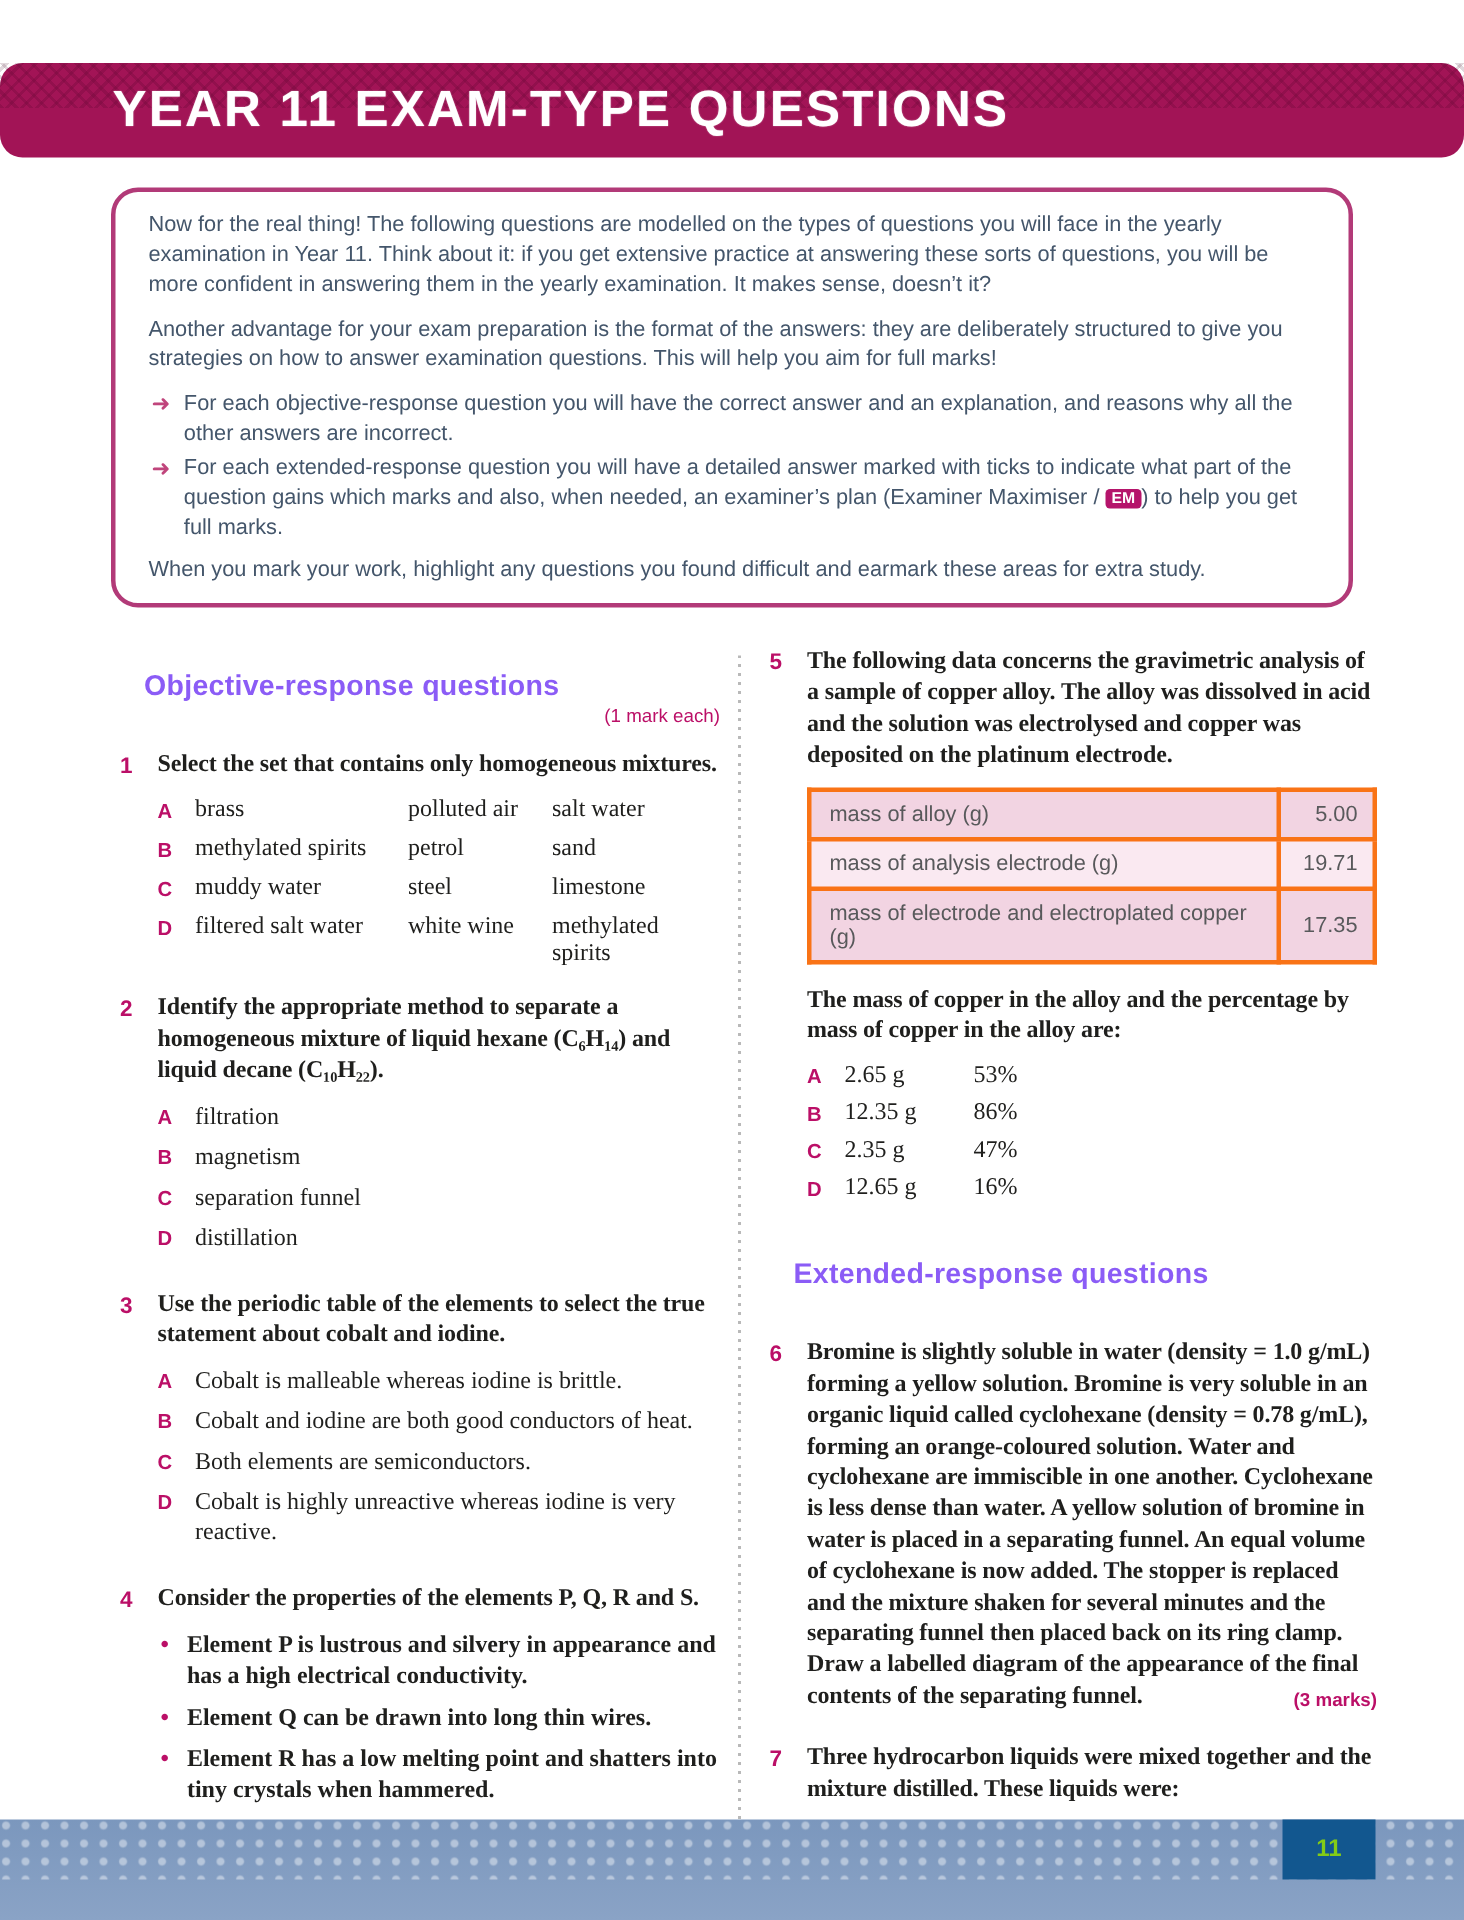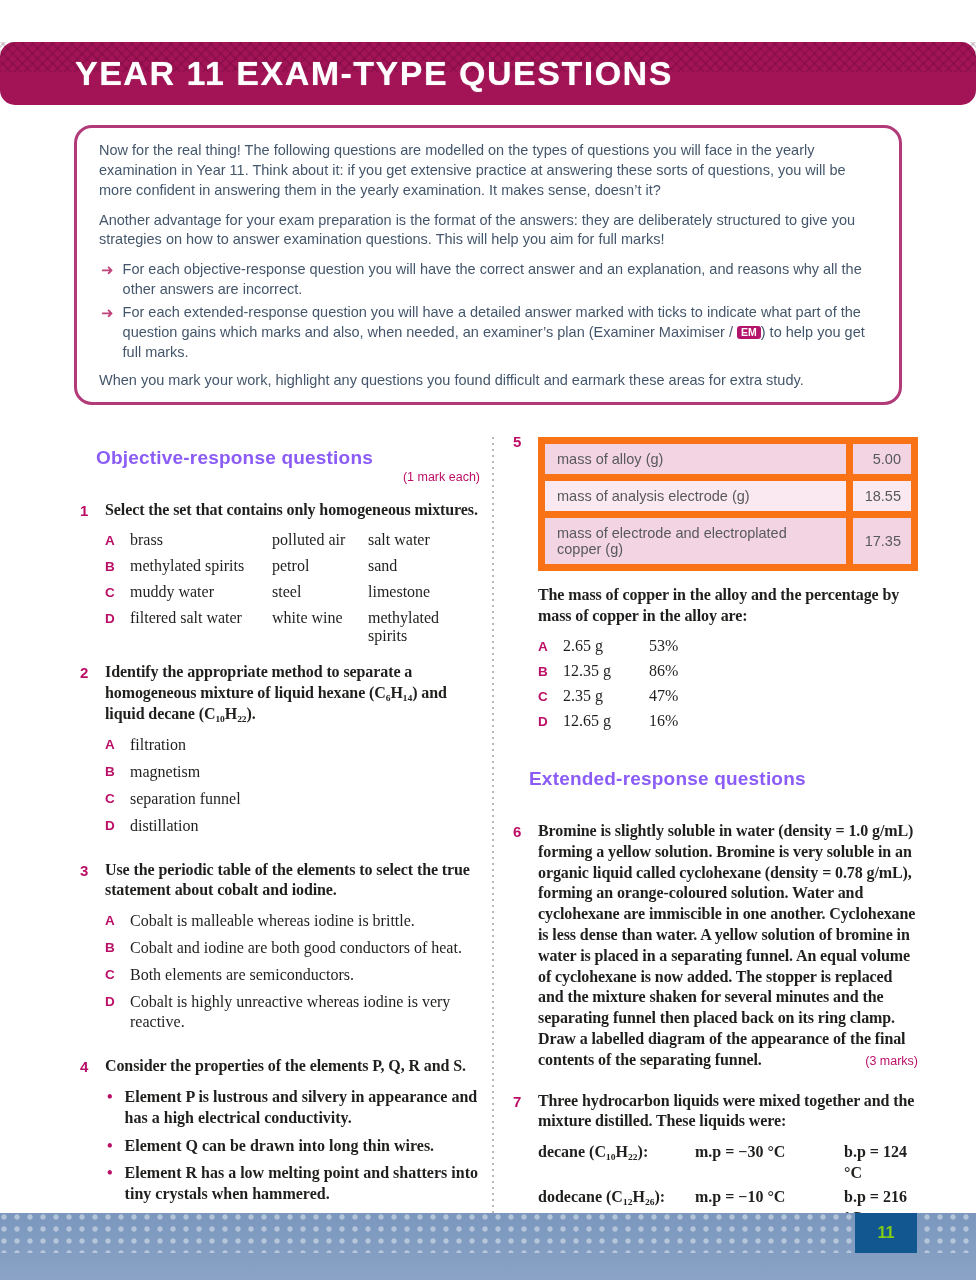--- a/index.html
+++ b/index.html
@@ -91,29 +91,29 @@
   table.class-table td.rl { color:#bb0f67; font-weight:bold; text-align:center;
     font-family:"Liberation Sans",sans-serif; font-size:14px; }
   tr.shade-a td { background:#f2d4e2; }
   tr.shade-b td { background:#fae9f1; }
 
   
   table.data-table {
     border-collapse:collapse; width:100%; margin:6px 0 14px 0;
     font-family:"Liberation Sans",sans-serif; font-size:14.5px; color:#58595b;
   }
-  table.data-table td { border:7px solid #f97316; padding:7px 12px; }
+  table.data-table td { border:3px solid #f97316; padding:7px 12px; }
   table.data-table td.val { width:64px; text-align:right; padding-right:10px; }
 
   
   .hc-rows { display:grid; grid-template-columns:157px 149px auto; row-gap:3px;
              font-weight:bold; font-size:16px; margin:0 0 13px 0; line-height:1.3; }
 
   .marks-inline {
-    position:absolute; right:0; bottom:1px; color:#bb0f67; font-weight:normal;
+    position:absolute; right:0; bottom:1px; color:#bb0f67; font-weight:bold;
     font-family:"Liberation Sans",sans-serif; font-size:12.5px; letter-spacing:0;
   }
 
   
   .footer {
     position:absolute; left:0; right:0; bottom:0; height:67px;
     background:linear-gradient(to bottom, #7b97bd, #8aa3c6);
   }
   .footer::before {
     content:""; position:absolute; left:0; right:0; top:0; height:40px;
@@ -281,29 +281,30 @@
         </table>
       </div>
     </div>
   </section>
 
   <section class="col-right">
 
     <div class="q">
       <span class="qnum">5</span>
       <div class="qbody">
+        <p class="qtext">The following data concerns the gravimetric analysis of a sample of copper alloy. The alloy was dissolved in acid and the solution was electrolysed and copper was deposited on the platinum electrode.</p>
         <table class="data-table">
           <tbody>
             <tr class="shade-a">
               <td>mass of alloy (g)</td>
               <td class="val">5.00</td>
             </tr>
             <tr class="shade-b">
               <td>mass of analysis electrode (g)</td>
-              <td class="val">18.55</td>
+              <td class="val">19.71</td>
             </tr>
             <tr class="shade-a">
               <td>mass of electrode and electroplated copper (g)</td>
               <td class="val">17.35</td>
             </tr>
           </tbody>
         </table>
         <p class="qtext">The mass of copper in the alloy and the percentage by mass of copper in the alloy are:</p>
         <div class="opt2">
           <span class="optletter">A</span>

